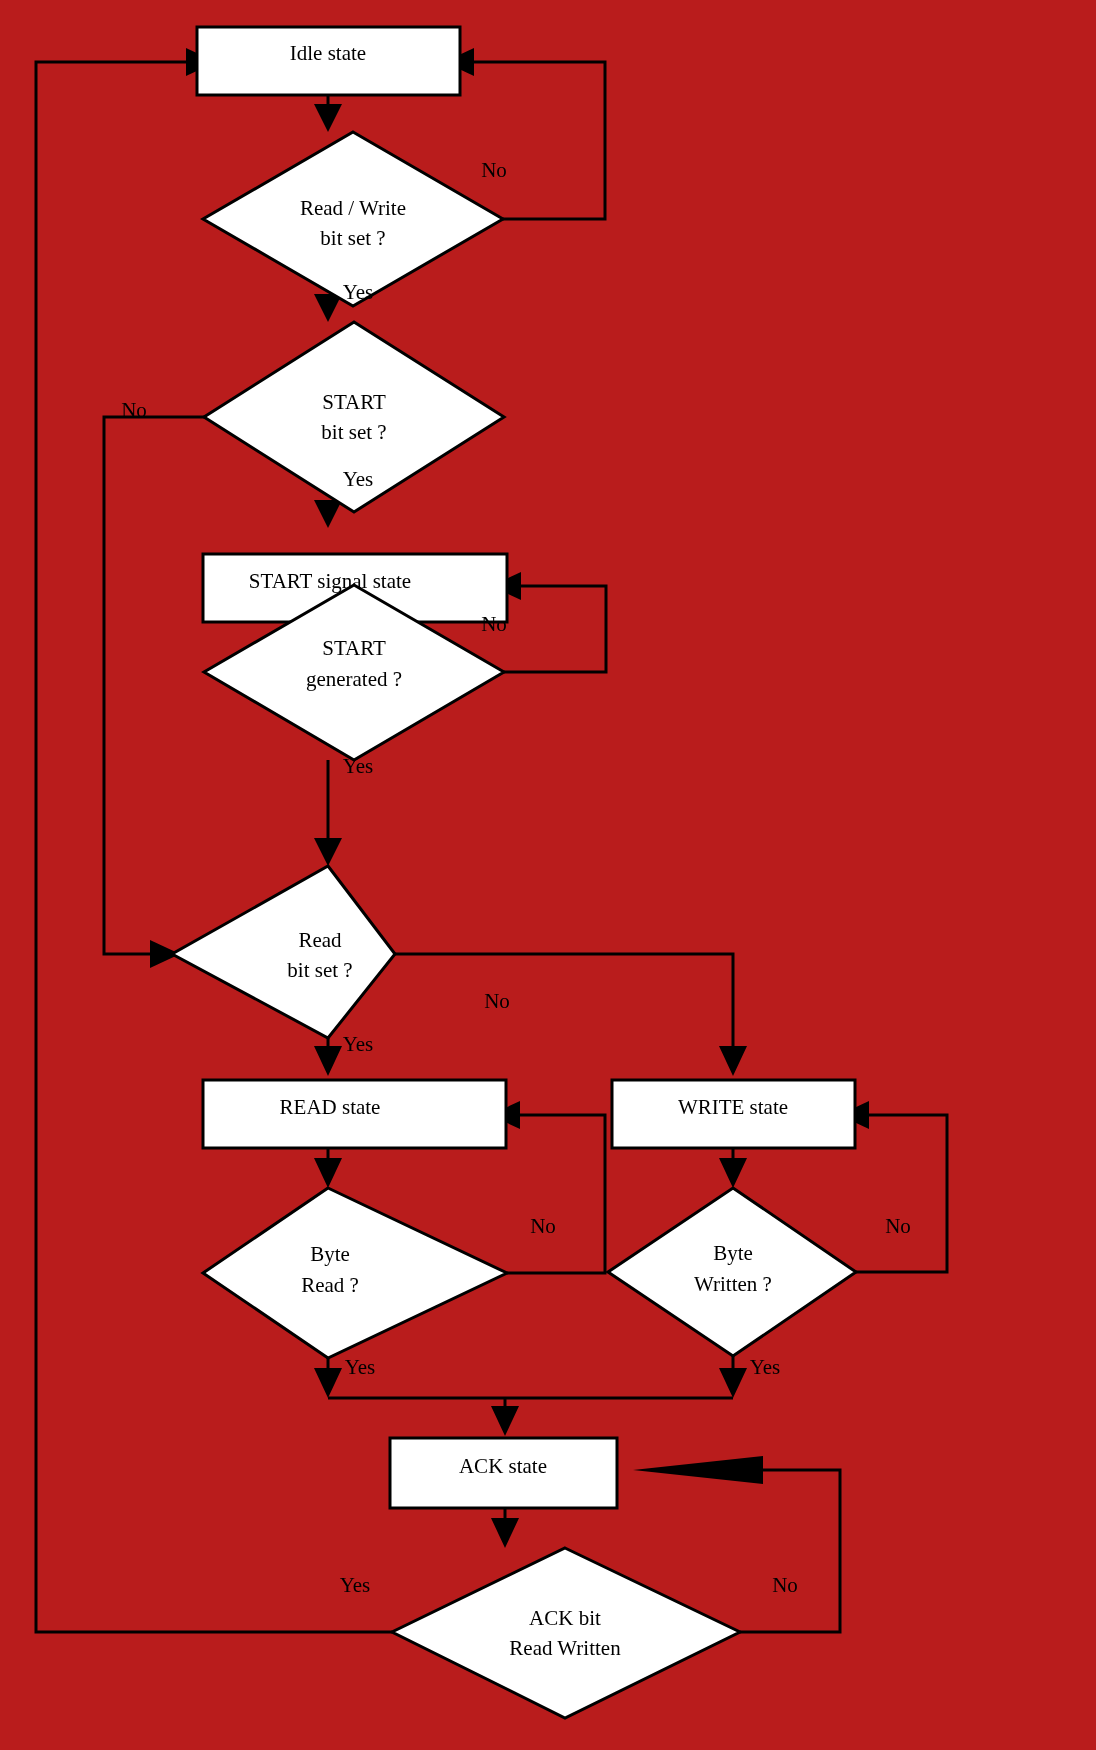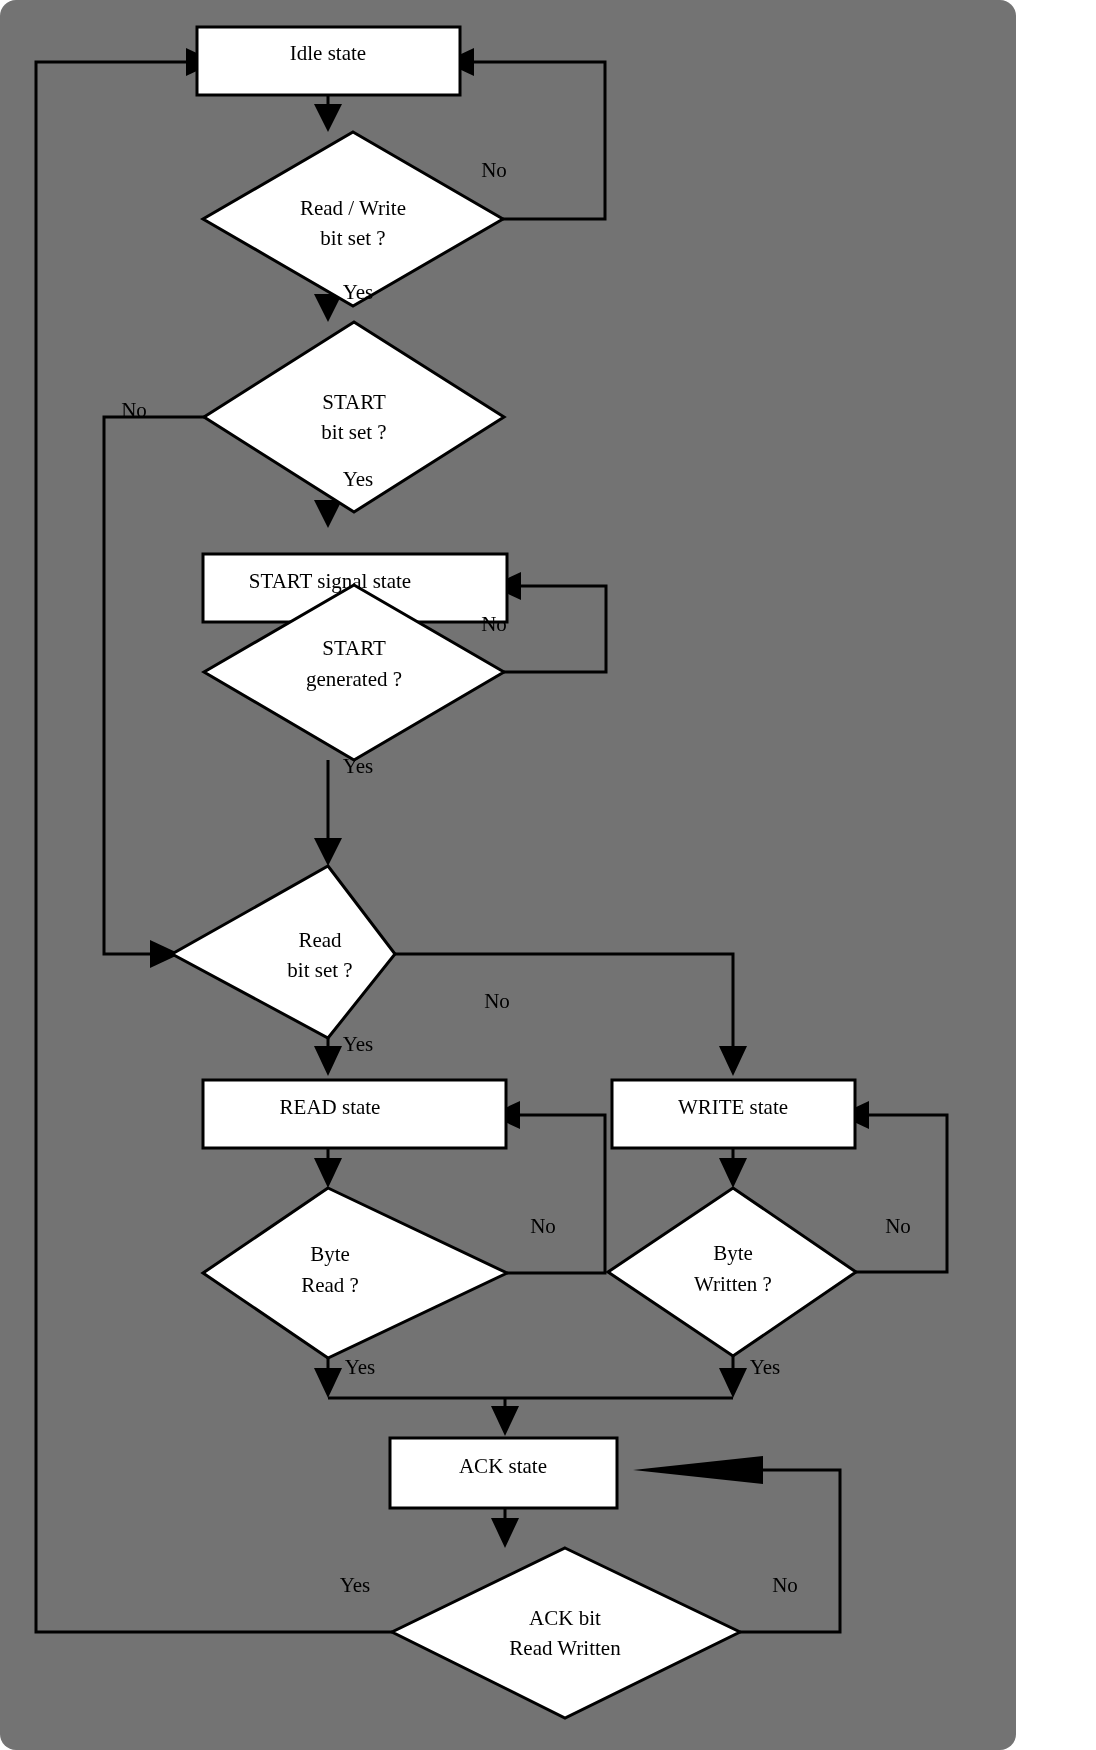--- a/index.html
+++ b/index.html
@@ -2,25 +2,24 @@
 <html><head>
 <meta charset="utf-8">
 <style>
   html, body {
     margin: 0;
     padding: 0;
     background: #ffffff;
   }
   #canvas {
     position: relative;
-    width: 1016px;
+    width: 1096px;
     height: 1750px;
-    background: #737373;
+    background: #b91c1c;
     font-family: "Liberation Serif", "DejaVu Serif", serif;
-    border-radius: 16px;
   }
   svg#flow {
     position: absolute;
     left: 0;
     top: 0;
     width: 1096px;
     height: 1750px;
   }
   .node-text {
     font-family: "Liberation Serif", "DejaVu Serif", serif;

